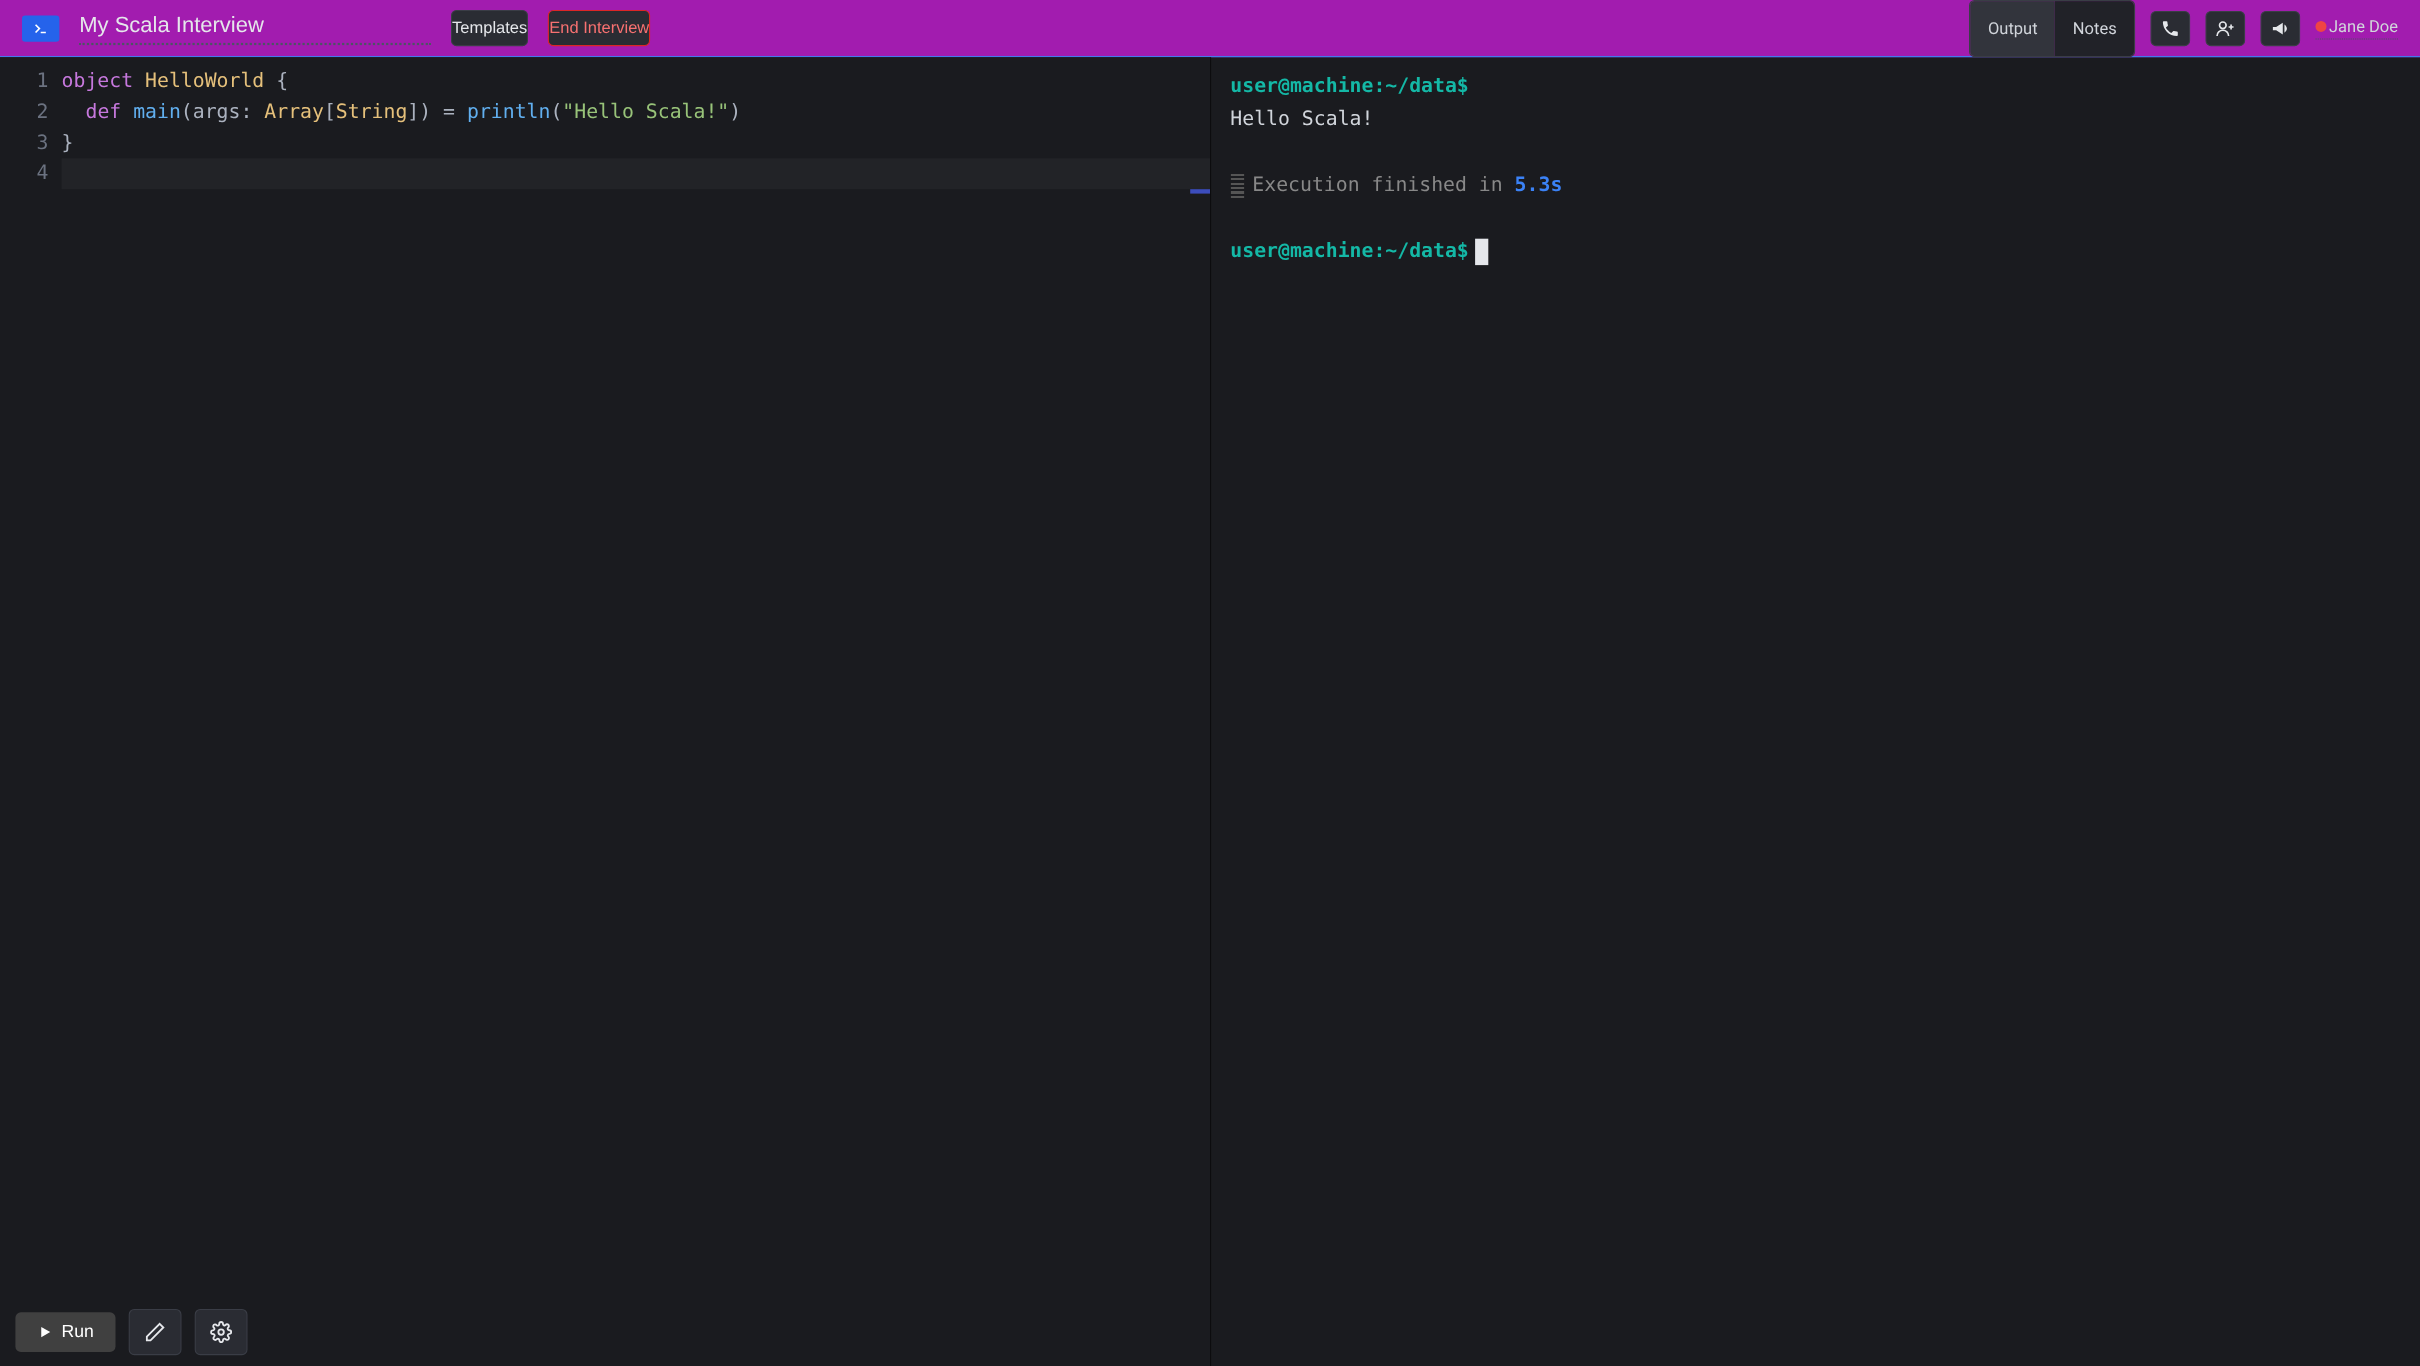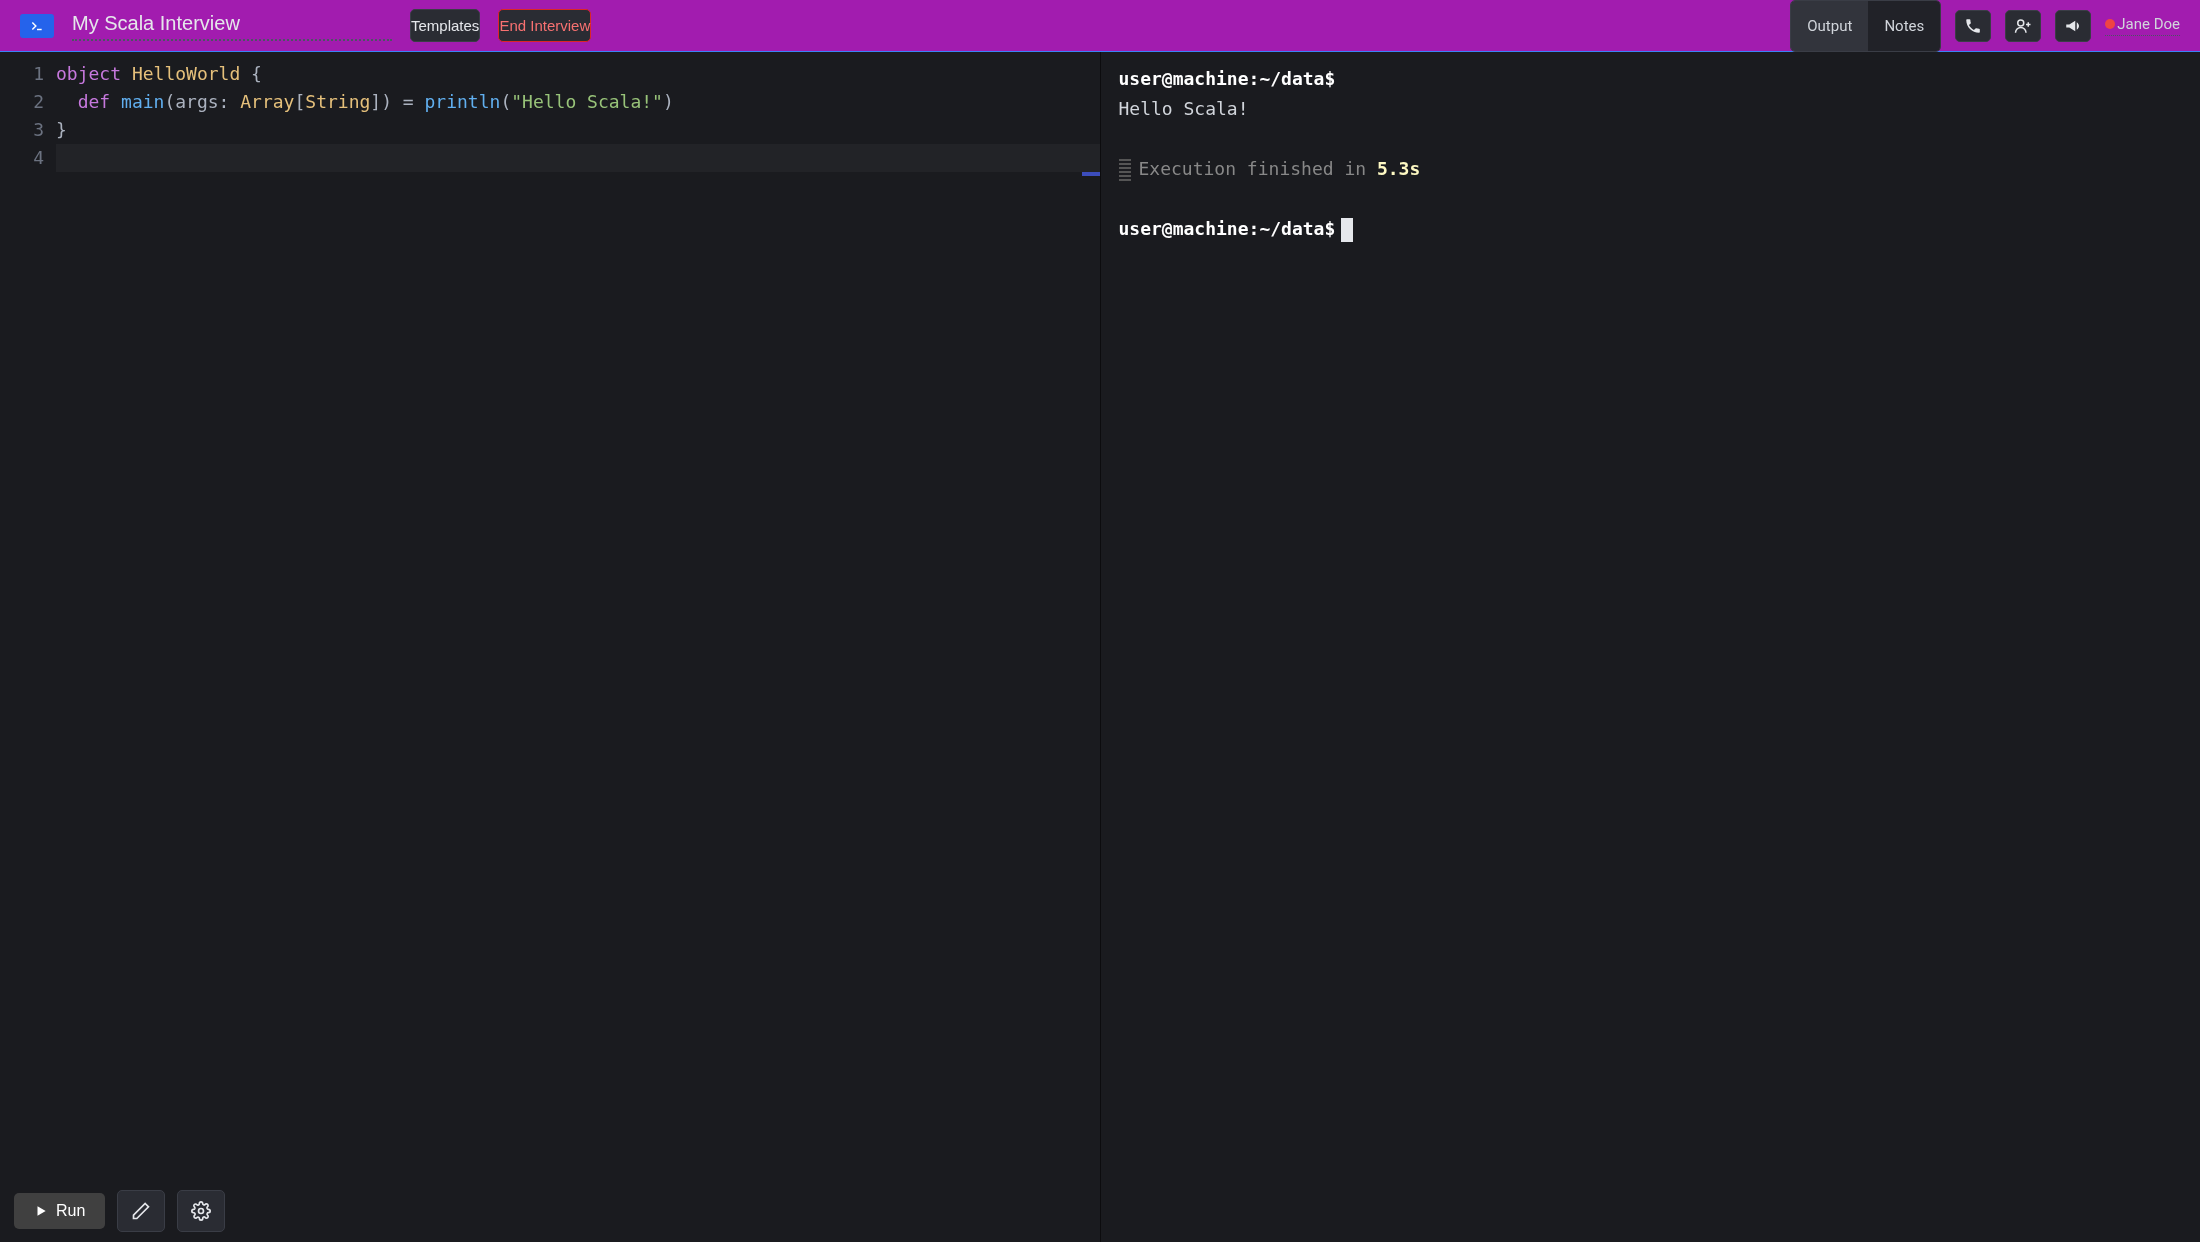--- a/index.html
+++ b/index.html
@@ -48,25 +48,25 @@
 .run-btn { display: flex; align-items: center; gap: 8px; background: #404040; color: #fff; border: none; border-radius: 5px; padding: 9px 20px; font-size: 16px; font-weight: 500; cursor: pointer; }
 .run-btn svg { width: 14px; height: 14px; }
 .lang-select { margin-left: auto; background: #2a2c33; border: 1px solid #3a3d46; border-radius: 5px; padding: 9px 44px 9px 18px; font-size: 16px; color: #e5e7eb; cursor: pointer; position: relative; width: 320px; text-align: center; }
 .lang-select .caret { position: absolute; right: 14px; top: 50%; transform: translateY(-50%); }
 .square-btn { width: 48px; height: 42px; background: #2a2c33; border: 1px solid #3a3d46; border-radius: 5px; display: flex; align-items: center; justify-content: center; cursor: pointer; color: #e5e7eb; }
 .square-btn svg { width: 20px; height: 20px; }
 
 
 .terminal { flex: 1; overflow: auto; padding: 12px 18px; font-family: Menlo, Monaco, Consolas, monospace; font-size: 18px; line-height: 30px; }
 .term-line { white-space: pre-wrap; }
-.prompt { font-weight: bold; color: #ffffff; }
+.prompt { font-weight: bold; color: #14b8a6; }
 .term-output { color: #d1d5db; }
 .term-sep { display: inline-block; width: 12px; height: 22px; background: repeating-linear-gradient(0deg,#555 0 2px,transparent 2px 4px); vertical-align: middle; margin-right: 8px; }
 .term-info { color: #888; }
-.term-time { color: #fef9c3; font-weight: bold; }
+.term-time { color: #3b82f6; font-weight: bold; }
 .cursor-block { display: inline-block; width: 12px; height: 24px; background: #e5e7eb; vertical-align: middle; margin-left: 6px; }
 
 .output-bottom { display: flex; align-items: center; justify-content: flex-end; padding: 10px 14px; }
 .clear-btn { background: #2a2c33; border: 1px solid #3a3d46; border-radius: 5px; color: #e5e7eb; padding: 9px 20px; font-size: 16px; cursor: pointer; }
 
 .minimap-cue { position:absolute; right:0; top:120px; width:18px; height:4px; background:#4b63ff; opacity:0.7; }
 </style>
 </head>
 <body>
 

